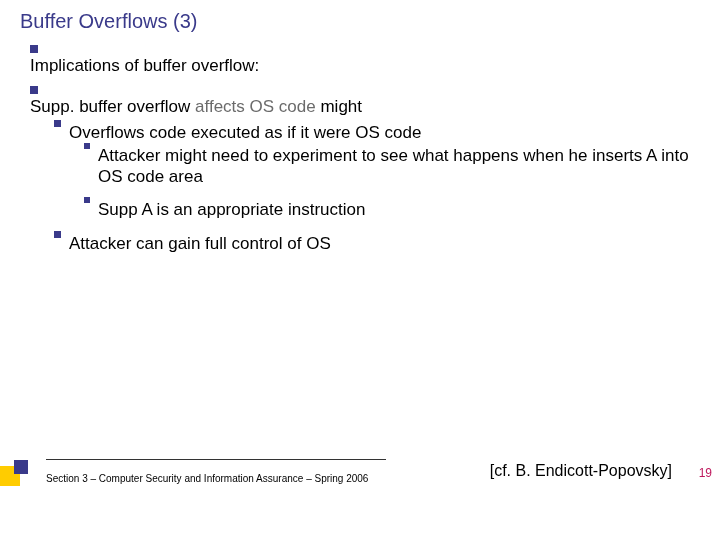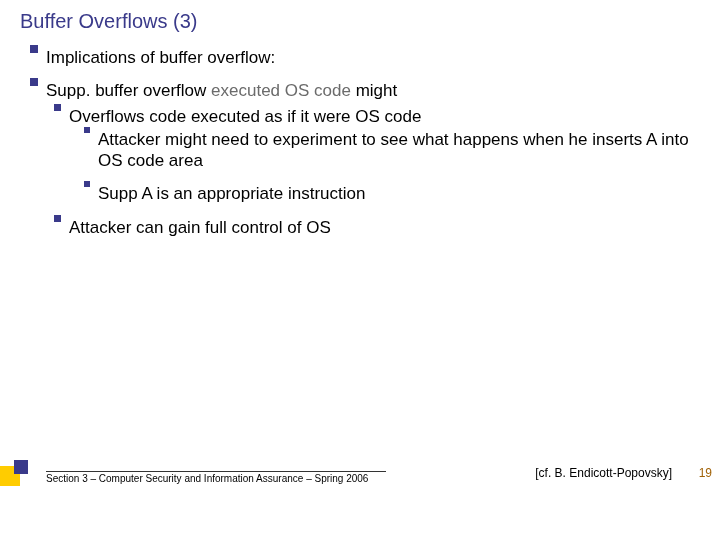--- a/index.html
+++ b/index.html
@@ -45,20 +45,21 @@
     height: 7px;
   }
   .bullet-sq.xs {
     width: 6px;
     height: 6px;
   }
   .lvl1 {
     margin-left: 10px;
     display: flex;
     margin-bottom: 4px;
+    flex-direction: column;
   }
   .lvl1 > .txt { flex: 1; }
   .lvl2 {
     margin-left: 34px;
     display: flex;
     margin-bottom: 2px;
   }
   .lvl2 > .txt { flex: 1; }
   .lvl3 {
     margin-left: 64px;
@@ -93,35 +94,35 @@
     left: 14px; bottom: 12px;
     width: 14px; height: 14px;
     background: #3a3a8a;
   }
   .footer-text {
     position: absolute;
     left: 46px;
     bottom: 2px;
     font-size: 10px;
     border-top: 1px solid #333;
-    padding-top: 1px;
+    padding-top: 13px;
     width: 340px;
   }
   .cite {
     position: absolute;
     right: 48px;
     bottom: 6px;
-    font-size: 12px;
+    font-size: 16px;
   }
   .page-num {
     position: absolute;
     right: 8px;
     bottom: 6px;
     font-size: 12px;
-    color: #a16207;
+    color: #be185d;
   }
 </style>
 </head>
 <body>
 
 <div class="slide">
 
   <h1 class="title">Buffer Overflows (3)</h1>
 
   <div class="content">
@@ -130,21 +131,21 @@
       <div class="lvl1">
         <span class="bullet-sq"></span>
         <span class="txt">Implications of buffer overflow:</span>
       </div>
     </div>
 
     <div class="block">
       <div class="lvl1">
         <span class="bullet-sq"></span>
         <span class="txt">
-          <span>Supp. buffer overflow </span><span class="gray">executed OS code</span><span> might</span>
+          <span>Supp. buffer overflow </span><span class="gray">affects OS code</span><span> might</span>
         </span>
       </div>
       <div class="lvl2">
         <span class="bullet-sq sm"></span>
         <span class="txt">Overflows code executed as if it were OS code</span>
       </div>
       <div class="lvl3">
         <span class="bullet-sq xs"></span>
         <span class="txt">Attacker might need to experiment to see what happens when he inserts A into OS code area</span>
       </div>

